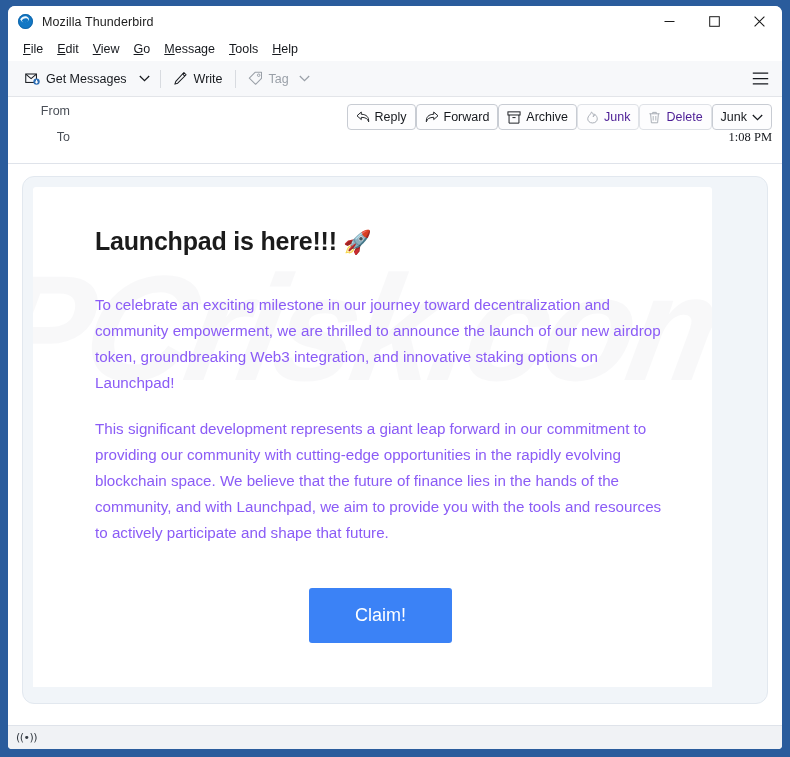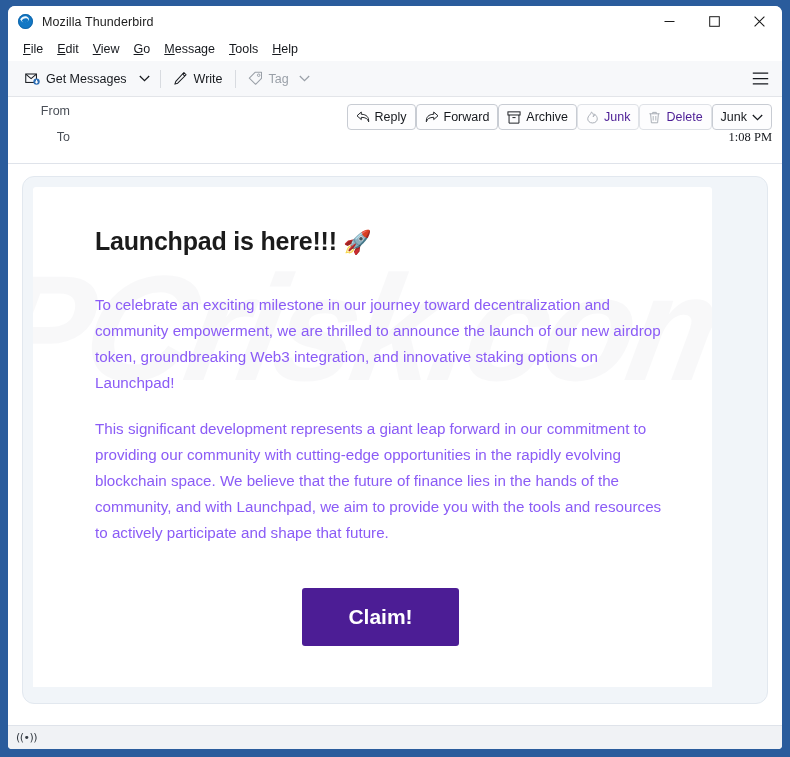--- a/index.html
+++ b/index.html
@@ -258,29 +258,28 @@
     color: #8b5cf6;
     margin: 0 0 20px 0;
   }
   #claim-wrap {
     display: flex;
     justify-content: center;
     margin-top: 42px;
   }
   #claim-button {
     display: inline-block;
-    background: #4c1d95;
+    background: #3b82f6;
     color: #ffffff;
-    font-size: 21px;
+    font-size: 18px;
     padding: 17px 46px;
     border-radius: 3px;
     cursor: default;
     border: none;
     font-family: "Liberation Sans", sans-serif;
-    font-weight: bold;
   }
 
   
   #statusbar {
     height: 24px;
     flex: 0 0 24px;
     background: #f0f2f5;
     border-top: 1px solid #dfe3ea;
     display: flex;
     align-items: center;

